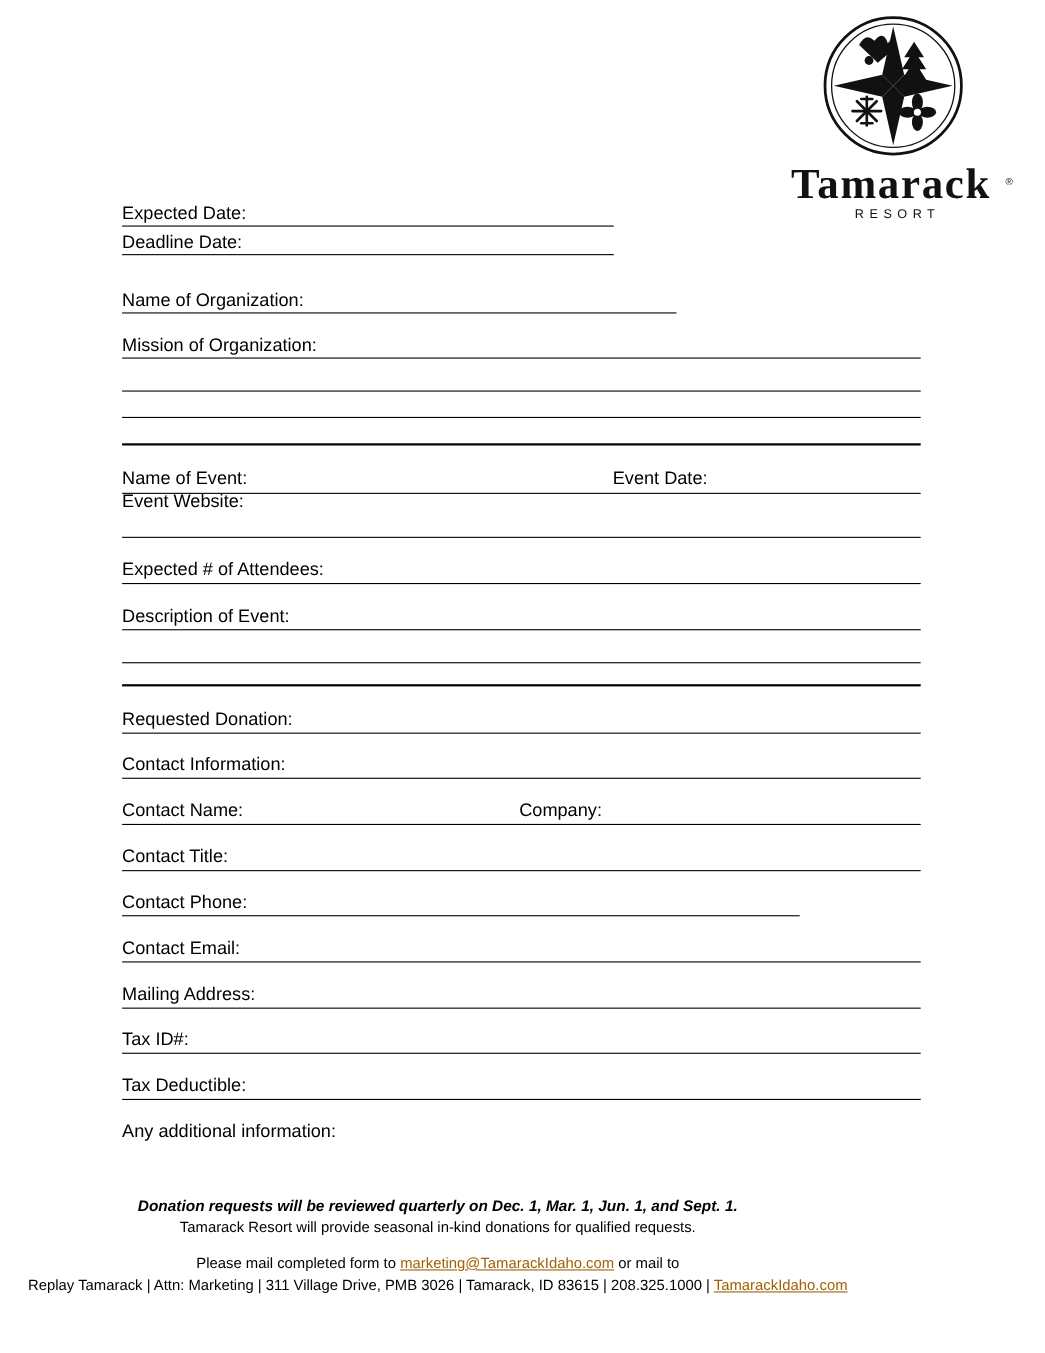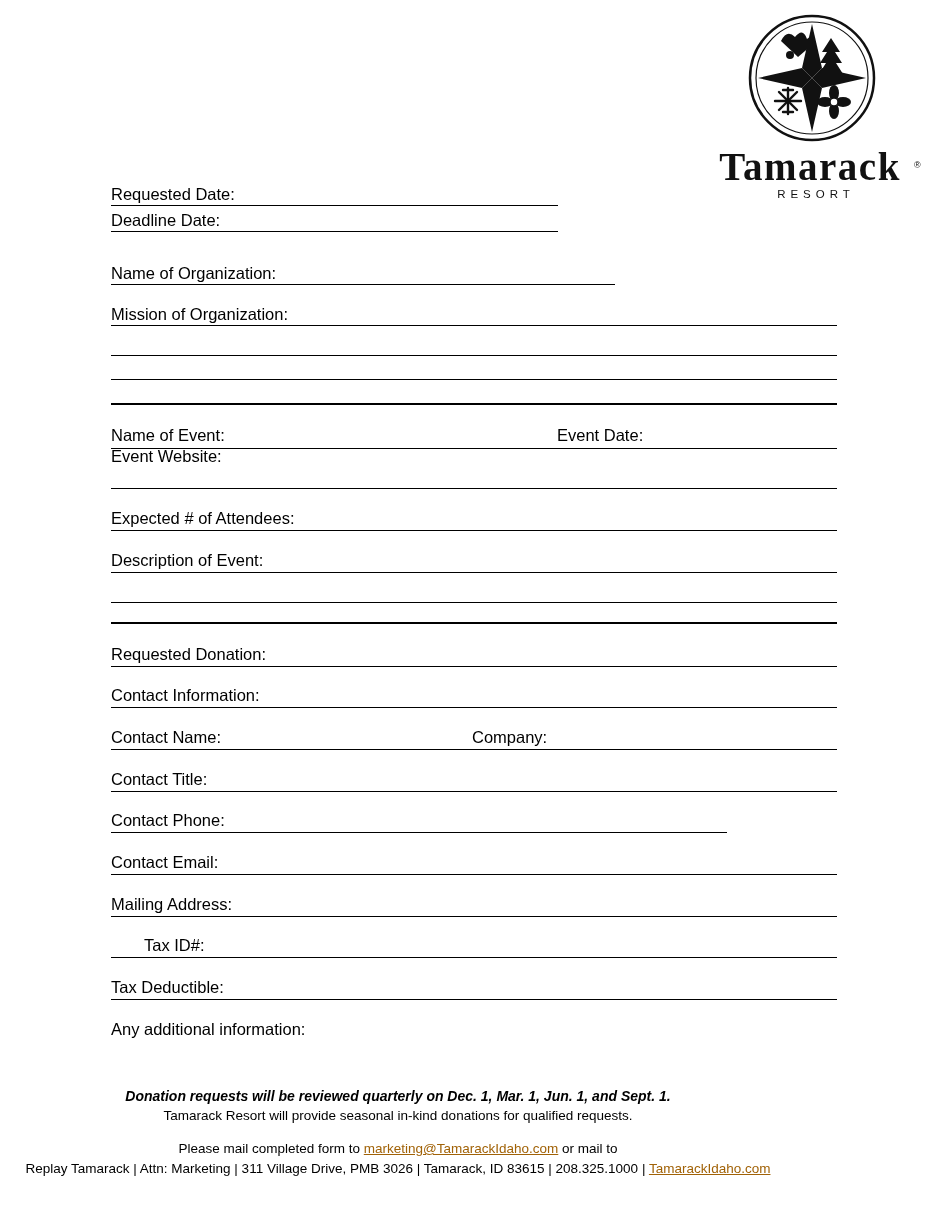--- a/index.html
+++ b/index.html
@@ -124,21 +124,21 @@
         </g>
       </g>
       <g>
         <text x="112" y="172" text-anchor="middle" font-family="'Liberation Serif', serif" font-size="39" font-weight="bold" fill="#111111" letter-spacing="1.5">Tamarack</text>
         <text x="118" y="190" text-anchor="middle" font-family="'Liberation Sans', sans-serif" font-size="11.5" fill="#111111" letter-spacing="5">RESORT</text>
         <text x="216" y="160" font-family="'Liberation Sans', sans-serif" font-size="9" fill="#111111">®</text>
       </g>
     </svg>
   </div>
 
-  <div class="field" style="left:111px; top:185px;">Requested Date:</div>
+  <div class="field" style="left:111px; top:185px;">Expected Date:</div>
   <div class="rule" style="left:111px; top:205px; width:447px;"></div>
 
   <div class="field" style="left:111px; top:211px;">Deadline Date:</div>
   <div class="rule" style="left:111px; top:231px; width:447px;"></div>
 
   <div class="field" style="left:111px; top:264px;">Name of Organization:</div>
   <div class="rule" style="left:111px; top:284px; width:504px;"></div>
 
   <div class="field" style="left:111px; top:305px;">Mission of Organization:</div>
   <div class="rule" style="left:111px; top:325px; width:726px;"></div>
@@ -176,21 +176,21 @@
 
   <div class="field" style="left:111px; top:811px;">Contact Phone:</div>
   <div class="rule" style="left:111px; top:832px; width:616px;"></div>
 
   <div class="field" style="left:111px; top:853px;">Contact Email:</div>
   <div class="rule" style="left:111px; top:874px; width:726px;"></div>
 
   <div class="field" style="left:111px; top:895px;">Mailing Address:</div>
   <div class="rule" style="left:111px; top:916px; width:726px;"></div>
 
-  <div class="field" style="left:111px; top:936px;margin-left:33px;">Tax ID#:</div>
+  <div class="field" style="left:111px; top:936px;">Tax ID#:</div>
   <div class="rule" style="left:111px; top:957px; width:726px;"></div>
 
   <div class="field" style="left:111px; top:978px;">Tax Deductible:</div>
   <div class="rule" style="left:111px; top:999px; width:726px;"></div>
 
   <div class="field" style="left:111px; top:1020px;">Any additional information:</div>
 
   <div class="footer bold-italic" style="top:1088px;">Donation requests will be reviewed quarterly on Dec. 1, Mar. 1, Jun. 1, and Sept. 1.</div>
   <div class="footer" style="top:1108px;">Tamarack Resort will provide seasonal in-kind donations for qualified requests.</div>
 

